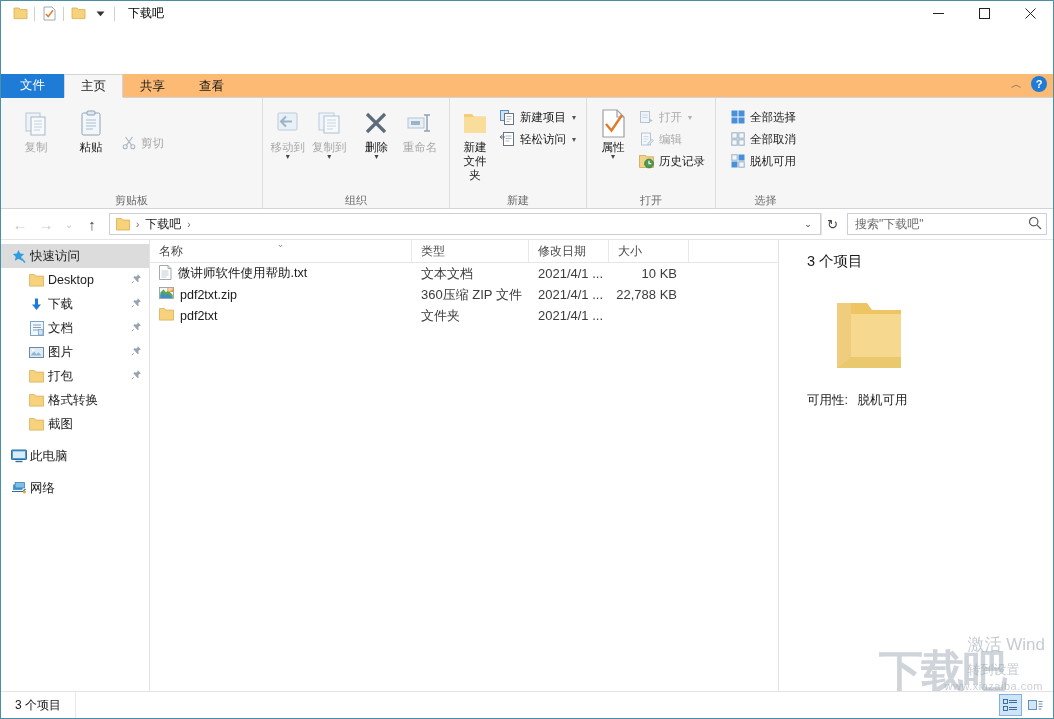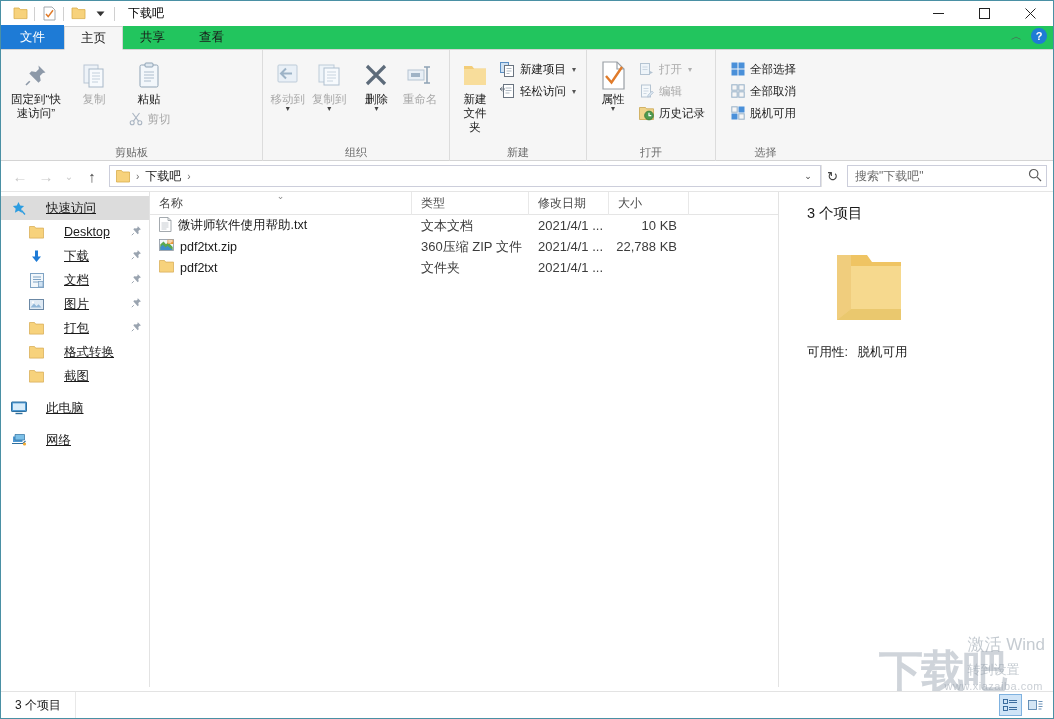--- a/index.html
+++ b/index.html
@@ -46,25 +46,26 @@
   }
   .wc {
     width: 46px; height: 25px;
     display: flex; align-items: center; justify-content: center;
     cursor: default;
   }
 
   
   .tabbar {
     height: 24px;
-    background: #22c55e;
+    background: #fdba74;
     display: flex;
-    align-items: flex-end;
+    align-items: center;
     position: relative;
     border-bottom: 1px solid #d4d4d4;
+    margin-top: 48px;
   }
   .tab {
     height: 24px;
     padding: 0 16px;
     display: flex; align-items: center;
     font-size: 12.5px;
     color: #1a1a1a;
     border: 1px solid transparent;
     border-bottom: none;
     position: relative;
@@ -200,21 +201,21 @@
     height: 24px;
     display: flex; align-items: center;
     padding-right: 8px;
     font-size: 12.5px;
     color: #1a1a1a;
     position: relative;
     white-space: nowrap;
   }
   .navitem.sel { background: #dcdcdc; }
   .navitem .nico { width: 17px; display: flex; align-items: center; justify-content: center; flex: 0 0 17px; }
-  .navitem .ntext { margin-left: 19px; overflow: hidden; text-overflow: clip; text-decoration: underline; }
+  .navitem .ntext { margin-left: 3px; overflow: hidden; text-overflow: clip; }
   .navitem .pin { position: absolute; right: 7px; top: 5px; }
   .lvl0 { padding-left: 9px; }
   .lvl1 { padding-left: 27px; }
 
   
   .filepane { flex: 1; display: flex; flex-direction: column; min-width: 0; background: #fff; }
   .colhdr {
     height: 23px;
     display: flex;
     border-bottom: 1px solid #e5e5e5;
@@ -365,41 +366,31 @@
     <div class="tabbar-right">
       <div class="chev-up">︿</div>
       <div class="help-circle">?</div>
     </div>
   </div>
 
   <div class="ribbon">
 
     <div class="rgroup" style="width:261px">
       <div class="rgroup-body">
-        <div class="bigbtn">
-          <div class="ico">
-            <svg width="26" height="26" viewBox="0 0 26 26">
-                <path d="M15.5 3.5l7 7-2.6.6-3 3 .8 4.4-2.2 2.2-9.2-9.2 2.2-2.2 4.4.8 3-3z" fill="#8d99a8"></path>
-                <path d="M6.8 19.2L3 23" stroke="#8d99a8" stroke-width="1.6"></path>
-              </svg>
-          </div>
-          <span>固定到“快</span>
-          <span>速访问”</span>
-        </div>
         <div class="bigbtn dim">
           <div class="ico">
             <svg width="27" height="27" viewBox="0 0 27 27">
                 <rect x="3" y="3" width="14" height="18" fill="#eef3f8" stroke="#b9c6d4"></rect>
                 <rect x="8" y="7" width="14" height="18" fill="#f7fafd" stroke="#a8b8c8"></rect>
                 <path d="M11 11h8M11 14h8M11 17h8M11 20h6" stroke="#c3d0dc" stroke-width="1"></path>
               </svg>
           </div>
           <span>复制</span>
         </div>
-        <div style="display:flex;flex-direction:column;align-items:center;">
+        <div style="display:flex;flex-direction:row;align-items:flex-end;">
           <div class="bigbtn" style="width:52px">
             <div class="ico">
               <svg width="24" height="27" viewBox="0 0 24 27">
                   <rect x="3" y="3" width="18" height="22" rx="1.5" fill="#f3f7fb" stroke="#8fa3b5"></rect>
                   <rect x="8" y="1" width="8" height="4" rx="1" fill="#dfe8f0" stroke="#8fa3b5"></rect>
                   <path d="M7 10h10M7 13h10M7 16h10M7 19h7" stroke="#aebecd" stroke-width="1.1"></path>
                 </svg>
             </div>
             <span>粘贴</span>
           </div>

